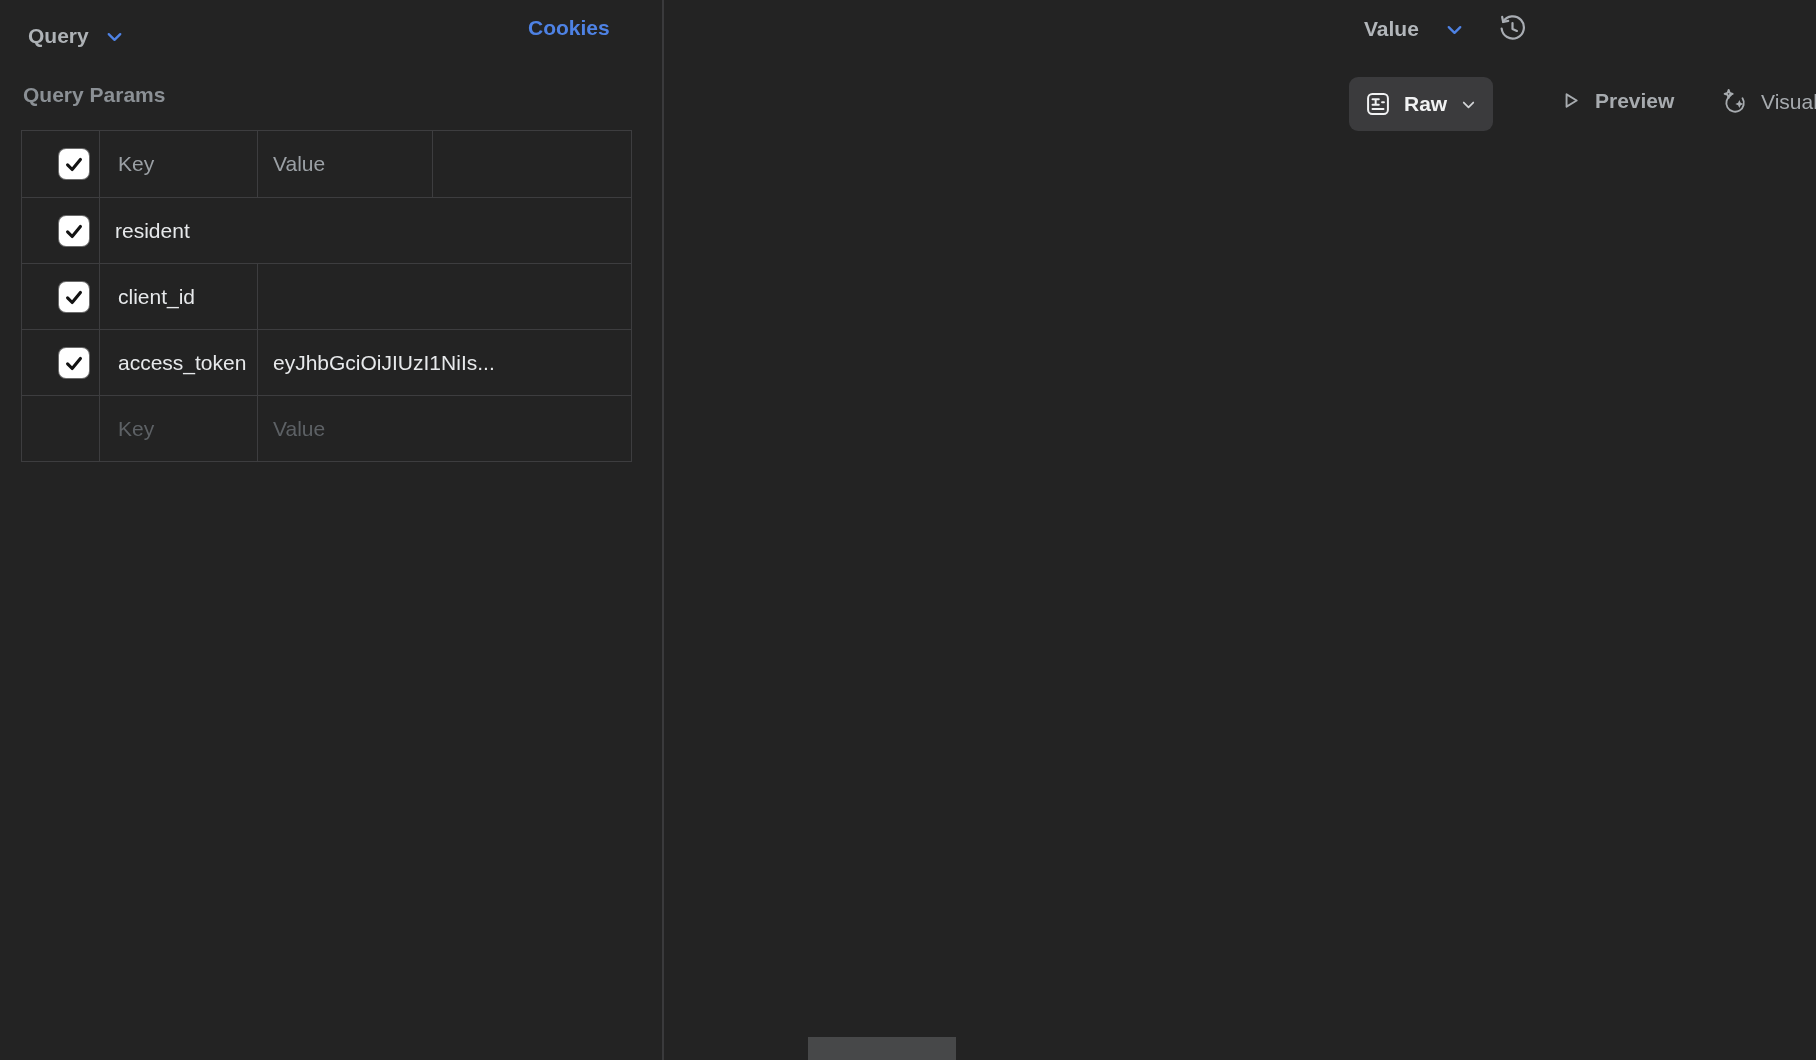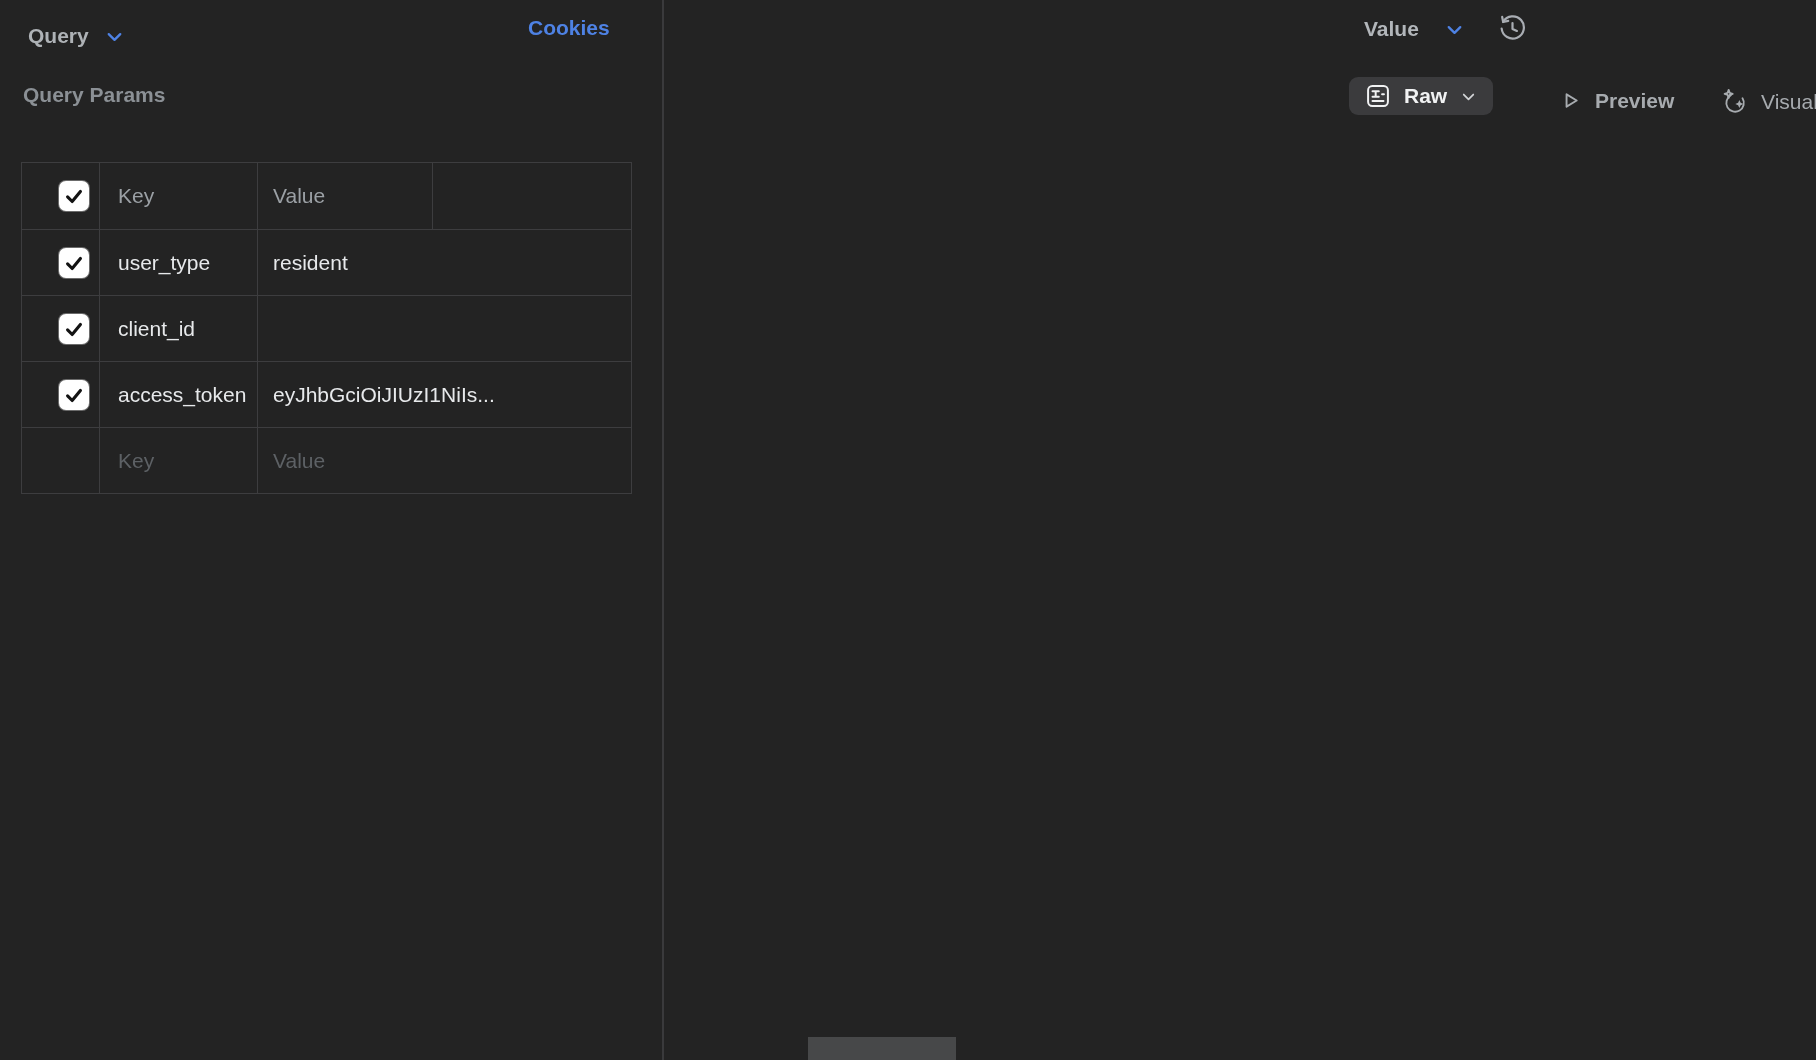--- a/index.html
+++ b/index.html
@@ -23,42 +23,42 @@
   .abs{position:absolute;}
 
   
   .left-panel{position:absolute;left:0;top:0;width:662px;height:1060px;}
   .panel-divider{position:absolute;left:662px;top:0;width:2px;height:1060px;background:#3a3a3c;}
 
   .params-row-label{left:28px;top:24px;font-size:21px;font-weight:600;color:#aeb2b6;cursor:pointer;display:flex;align-items:center;gap:14px;}
   .cookies-link{left:528px;top:16px;font-size:21px;font-weight:700;color:var(--blue);cursor:pointer;}
   .qp-title{left:23px;top:83px;font-size:21px;font-weight:600;color:#8b9095;}
 
-  .ptable{position:absolute;left:21px;top:130px;width:611px;border:1px solid var(--border);margin-top:32px;}
+  .ptable{position:absolute;left:21px;top:130px;width:611px;border:1px solid var(--border);}
   .trow{display:flex;height:66px;align-items:stretch;}
   .trow + .trow{border-top:1px solid var(--border);}
   .cell{display:flex;align-items:center;font-size:21px;}
   .c-check{width:78px;border-right:1px solid var(--border);justify-content:flex-end;padding-right:10px;}
   .c-key{width:158px;border-right:1px solid var(--border);padding-left:18px;color:var(--txt-bright);}
   .c-val{flex:1;padding-left:15px;color:var(--txt-bright);}
   .c-val-h{width:175px;border-right:1px solid var(--border);padding-left:15px;}
   .c-bulk{flex:1;padding-left:16px;gap:16px;cursor:pointer;}
   .hdr{color:var(--txt-gray);}
   .ph{color:var(--txt-dim);}
   .checkbox{width:30px;height:30px;background:#fff;border-radius:7px;display:flex;align-items:center;justify-content:center;cursor:pointer;box-shadow:0 0 0 1px #6b6b6b;}
   .checkbox svg{width:22px;height:22px;}
 
   
   .right-panel{position:absolute;left:664px;top:0;width:1152px;height:1060px;}
 
   .body-select{left:700px;top:17px;display:flex;align-items:center;gap:24px;cursor:pointer;}
   .body-label{font-size:21px;font-weight:600;color:#b2b6ba;}
   .history-btn{left:832px;top:12px;cursor:pointer;}
 
-  .tabbar-rawbtn{left:685px;top:77px;height:38px;background:#3b3b3d;border-radius:9px;display:flex;align-items:center;gap:12px;padding:0 15px;cursor:pointer;}
+  .tabbar-rawbtn{left:685px;top:77px;height:54px;background:#3b3b3d;border-radius:9px;display:flex;align-items:center;gap:12px;padding:0 15px;cursor:pointer;}
   .rawbtn-label{font-size:21px;font-weight:600;color:#f1f2f3;}
   .tab-item{display:flex;align-items:center;gap:11px;cursor:pointer;top:87px;}
   .tab-label{font-size:21px;color:#a7abaf;}
 
   .code-area{position:absolute;left:664px;top:134px;right:0;height:44px;}
   .code-text{position:absolute;left:777px;top:142px;right:0;font-family:"DejaVu Sans Mono", monospace;font-size:24px;color:#d8dadc;white-space:nowrap;overflow:hidden;}
 
   .h-scrollbar-thumb{position:absolute;left:808px;top:1037px;width:148px;height:23px;background:#474849;cursor:grab;}
 
   svg{display:block;}
@@ -100,21 +100,20 @@
     <div class="trow">
       <div class="cell c-check">
         <span class="checkbox">
           <span>
               <svg viewBox="0 0 24 24">
                 <polyline points="5,13 10,18 19,7" stroke="#131313" stroke-width="3.4" fill="none" stroke-linecap="round" stroke-linejoin="round"></polyline>
               </svg>
             </span>
         </span>
       </div>
-      <div class="cell c-key">user_type</div>
       <div class="cell c-val">resident</div>
     </div>
 
     <div class="trow">
       <div class="cell c-check">
         <span class="checkbox">
           <span>
               <svg viewBox="0 0 24 24">
                 <polyline points="5,13 10,18 19,7" stroke="#131313" stroke-width="3.4" fill="none" stroke-linecap="round" stroke-linejoin="round"></polyline>
               </svg>

